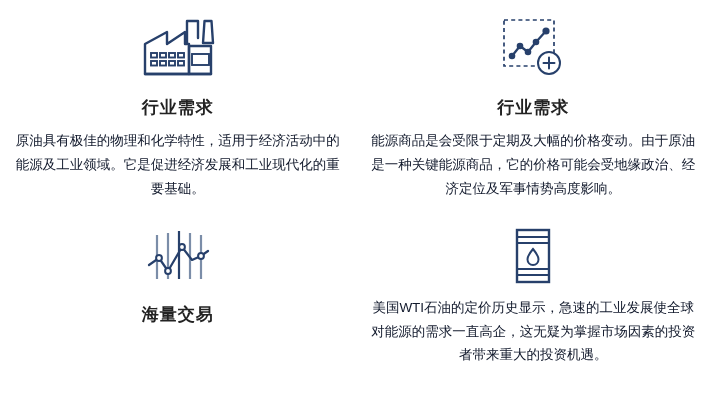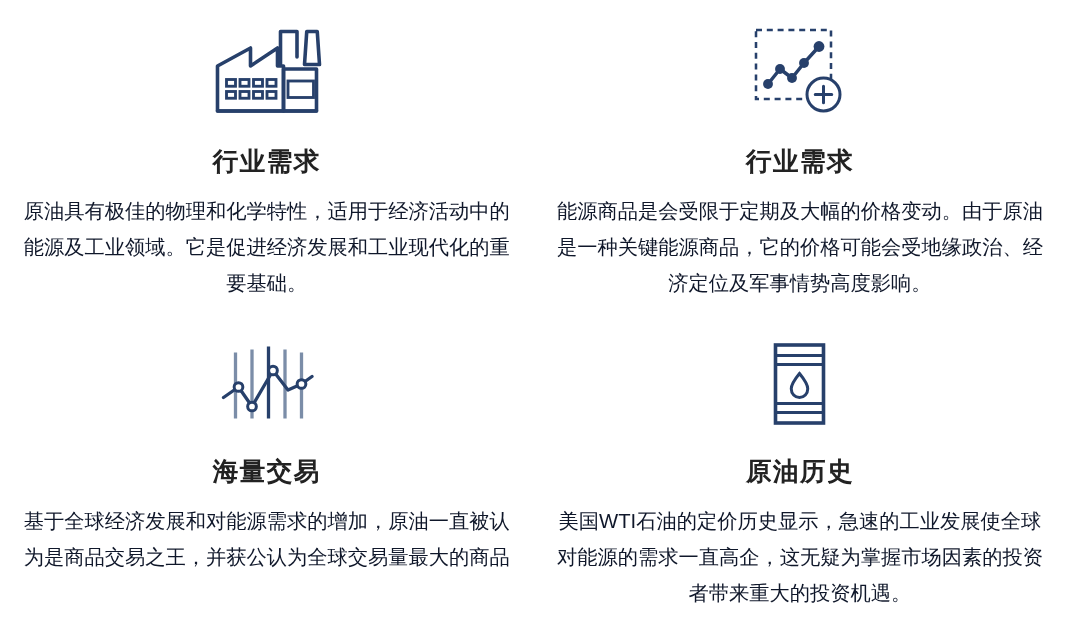--- a/index.html
+++ b/index.html
@@ -124,34 +124,32 @@
         <polyline points="3,38 13,31 22,44 36,20 46,33 55,29 62,24" stroke="#27406b" stroke-width="2.2" fill="none" stroke-linejoin="round" stroke-linecap="round"></polyline>
         <g fill="#ffffff" stroke="#27406b" stroke-width="2">
           <circle cx="13" cy="31" r="2.9"></circle>
           <circle cx="22" cy="44" r="2.9"></circle>
           <circle cx="36" cy="20" r="2.9"></circle>
           <circle cx="55" cy="29" r="2.9"></circle>
         </g>
       </svg>
     </div>
     <div class="card-title">海量交易</div>
-    <div class="card-body">基于全球经济发展和对能源需求的增加，原油一直被认为是商品交易之王，并获公认为全球交易量最大的商品</div>
   </div>
 
   <div class="feature-card">
     <div class="card-icon">
       <svg width="46" height="58" viewBox="0 0 46 58" fill="none">
         <g stroke="#27406b" fill="none">
           <rect x="7" y="3" width="32" height="52" stroke-width="2.4"></rect>
           <line x1="7" y1="10" x2="39" y2="10" stroke-width="2"></line>
           <line x1="7" y1="16" x2="39" y2="16" stroke-width="2"></line>
           <line x1="7" y1="42" x2="39" y2="42" stroke-width="2"></line>
           <line x1="7" y1="48" x2="39" y2="48" stroke-width="2"></line>
           <path d="M23 22 C18.5 27.5 17.5 30 17.5 32.2 C17.5 35.5 19.9 38 23 38
                    C26.1 38 28.5 35.5 28.5 32.2 C28.5 30 27.5 27.5 23 22 Z" stroke-width="2"></path>
         </g>
       </svg>
     </div>
-    <div class="card-title">原油历史</div>
     <div class="card-body">美国WTI石油的定价历史显示，急速的工业发展使全球对能源的需求一直高企，这无疑为掌握市场因素的投资者带来重大的投资机遇。</div>
   </div>
 
 </div>
 
 </body></html>

